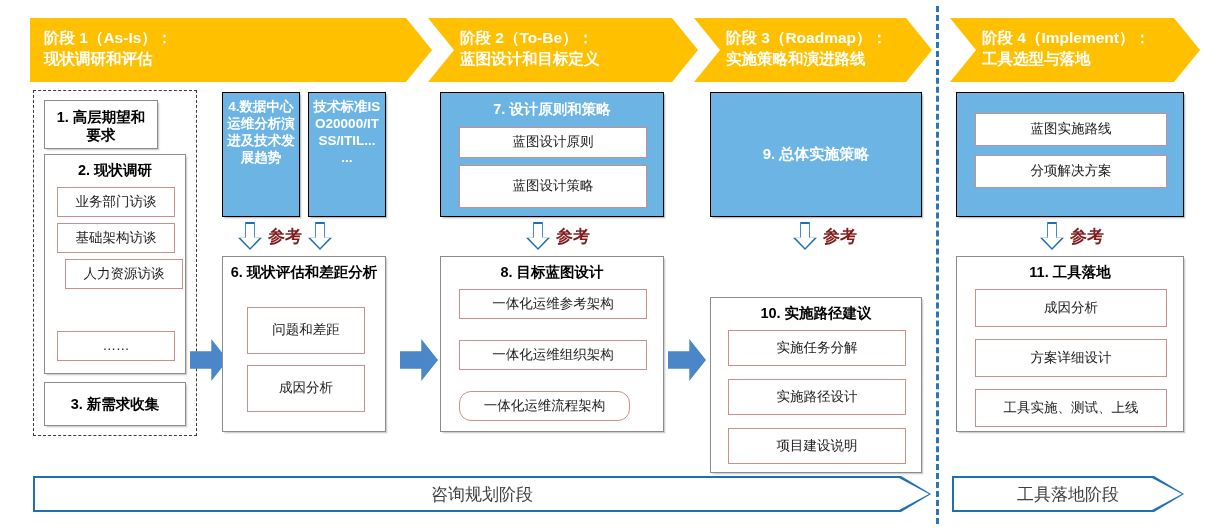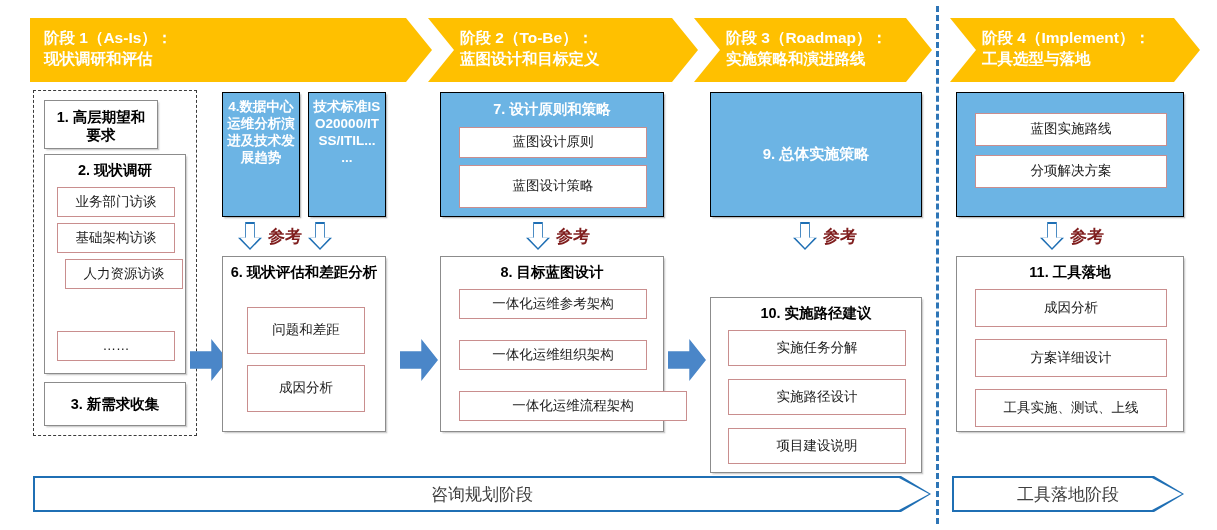--- a/index.html
+++ b/index.html
@@ -196,21 +196,21 @@
 
   <div class="arrow-down-wrap" style="left:526px; top:222px;">
     <div class="arrow-down"></div>
     <div class="ref-label">参考</div>
   </div>
 
   <div class="panel panel-dotted" style="left:440px; top:256px; width:224px; height:176px;">
     <div class="panel-title" style="padding-top:6px;">8. 目标蓝图设计</div>
     <div class="subbox" style="left:18px; top:32px; width:188px; height:30px;">一体化运维参考架构</div>
     <div class="subbox" style="left:18px; top:83px; width:188px; height:30px;">一体化运维组织架构</div>
-    <div class="subbox" style="left:18px; top:134px; width:228px; height:30px;">一体化运维流程架构</div>
+    <div class="subbox" style="left:18px; top:134px; width:171px; height:30px;border-radius:12px;">一体化运维流程架构</div>
   </div>
 
   <div class="arrow-right" style="left:668px; top:339px; width:38px; height:42px;"></div>
 
   <div class="panel panel-blue" style="left:710px; top:92px; width:212px; height:125px; display:flex; align-items:center; justify-content:center;">
     <div class="panel-title on-blue" style="font-size:15px;">9. 总体实施策略</div>
   </div>
 
   <div class="arrow-down-wrap" style="left:793px; top:222px;">
     <div class="arrow-down"></div>

